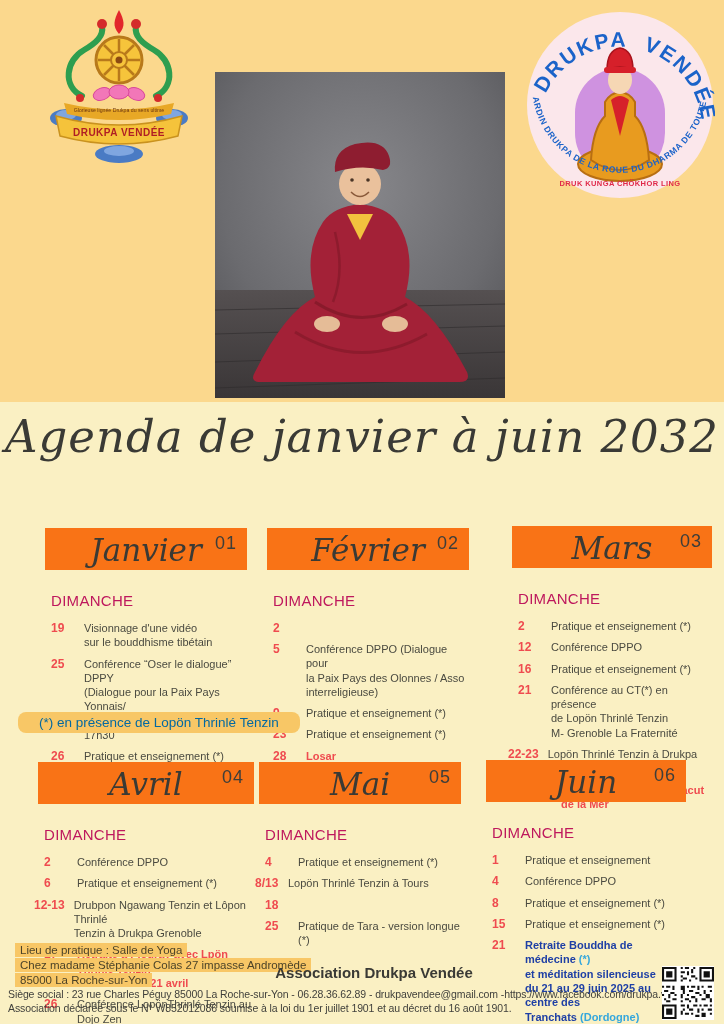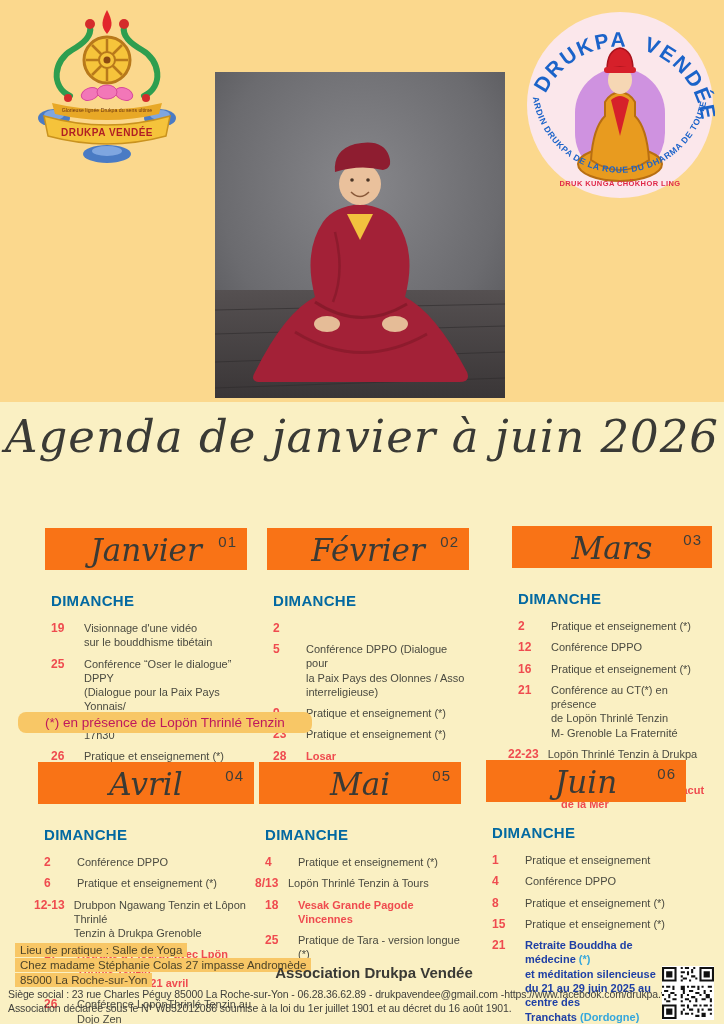--- a/index.html
+++ b/index.html
@@ -1,55 +1,55 @@
 <!DOCTYPE html>
 <html><head>
 <meta charset="utf-8">
 <style>
   html,body { margin:0; padding:0; }
   body { font-family:"Liberation Sans", sans-serif; }
   .page { position:relative; width:724px; height:1024px; background:#FAF0C3; overflow:hidden; }
 
   
   .top-band { position:absolute; left:0; top:0; width:724px; height:402px; background:#FBD88D; }
-  .emblem { position:absolute; left:32px; top:8px; }
+  .emblem { position:absolute; left:44px; top:8px; }
   .photo  { position:absolute; left:215px; top:72px; width:290px; height:326px; }
   .logo   { position:absolute; left:525px; top:8px; }
 
   .script { font-family:"DejaVu Serif", serif; font-style:italic; color:#3A3A35; }
   .title  { position:absolute; left:0; top:410px; width:724px; text-align:center;
             font-size:45px; letter-spacing:1px; }
 
   
   .month { position:absolute; }
   .m-jan { left:45px;  top:528px; width:202px; }
   .m-fev { left:267px; top:528px; width:202px; }
   .m-mar { left:512px; top:526px; width:200px; }
   .m-avr { left:38px;  top:762px; width:216px; }
   .m-mai { left:259px; top:762px; width:202px; }
   .m-jun { left:486px; top:760px; width:200px; }
 
   .band { position:relative; height:42px; background:#f97316; }
   .mname { display:block; text-align:center; line-height:44px; font-size:31px; }
-  .mnum  { position:absolute; top:5px; right:10px; font-size:15px; letter-spacing:1px; color:#3E3E3A;text-align:center; }
+  .mnum  { position:absolute; top:5px; right:10px; font-size:18px; letter-spacing:1px; color:#3E3E3A;text-align:center; }
 
   .content { padding:22px 0 0 6px; }
-  .dimanche { color:#0369a1; font-weight:bold; font-size:15px; letter-spacing:.3px; margin:0 0 12px 0; }
+  .dimanche { color:#be185d; font-weight:normal; font-size:15px; letter-spacing:.3px; margin:0 0 12px 0; }
 
   .ev { display:flex; margin-bottom:7px; }
   .ev .d { flex:none; width:24px; text-align:left; color:#EF4B4F; font-weight:bold; font-size:12px; }
   .ev .d.dw { width:auto; min-width:24px; margin-left:-10px; }
   .ev .t { margin-left:9px; font-size:11px; line-height:1.3; color:#4A4A40; white-space:pre-line; }
   .ev.red .t, .ev.red .d { color:#EF4B4F; font-weight:bold; }
   .t.tblue { color:#1E3FA5; font-weight:bold; }
   .tblue .lt { color:#35A7DC; }
 
   
   .note-pill { position:absolute; left:18px; top:712px; background:#F8C766; border-radius:8px;
-               padding:3px 27px; font-size:13.5px; color:#be185d; }
+               padding:3px 21px; font-size:13.5px; color:#0369a1; }
   .lieu { position:absolute; left:15px; top:943px; }
   .lieu span { display:table; background:#F8C766; padding:1px 5px; margin-bottom:1px;
                font-size:11.5px; color:#4C4328; }
   .footer-title { position:absolute; left:12px; top:964px; width:724px; text-align:center;
                   font-size:15px; font-weight:bold; color:#3A3A35; }
   .footer-lines { position:absolute; left:8px; top:987px; width:655px; font-size:10.5px;
                   line-height:1.35; color:#3F3F3B; white-space:nowrap; letter-spacing:-0.1px; }
   .qr { position:absolute; left:662px; top:966px; width:52px; height:54px; background:#fff; padding:0; }
 
   
@@ -177,21 +177,21 @@
           <textPath href="#arcTop" startOffset="60%">VENDÉE</textPath>
         </text>
         <text class="logo-arc-small">
           <textPath href="#arcBot" startOffset="50%" text-anchor="middle">LE JARDIN DRUKPA DE LA ROUE DU DHARMA DE TOUTE JOIE</textPath>
         </text>
         <text x="95" y="178" text-anchor="middle" class="logo-caption">DRUK KUNGA CHÖKHOR LING</text>
       </svg>
     </div>
   </div>
 
-  <div class="title script">Agenda de janvier à juin 2026</div>
+  <div class="title script">Agenda de janvier à juin 2032</div>
 
   <div class="month m-jan">
     <div class="band">
       <span class="mname script">Janvier</span>
       <span class="mnum">01</span>
     </div>
     <div class="content">
       <div class="dimanche">DIMANCHE</div>
       <div class="ev">
         <span class="d">19</span>
@@ -323,21 +323,20 @@
       <div class="ev">
         <span class="d">4</span>
         <span class="t">Pratique et enseignement (*)</span>
       </div>
       <div class="ev">
         <span class="d dw">8/13</span>
         <span class="t">Lopön Thrinlé Tenzin  à Tours</span>
       </div>
       <div class="ev red">
         <span class="d">18</span>
-        <span class="t">Vesak Grande Pagode Vincennes</span>
       </div>
       <div class="ev">
         <span class="d">25</span>
         <span class="t">Pratique de Tara - version longue (*)</span>
       </div>
     </div>
   </div>
 
   <div class="month m-jun">
     <div class="band">

